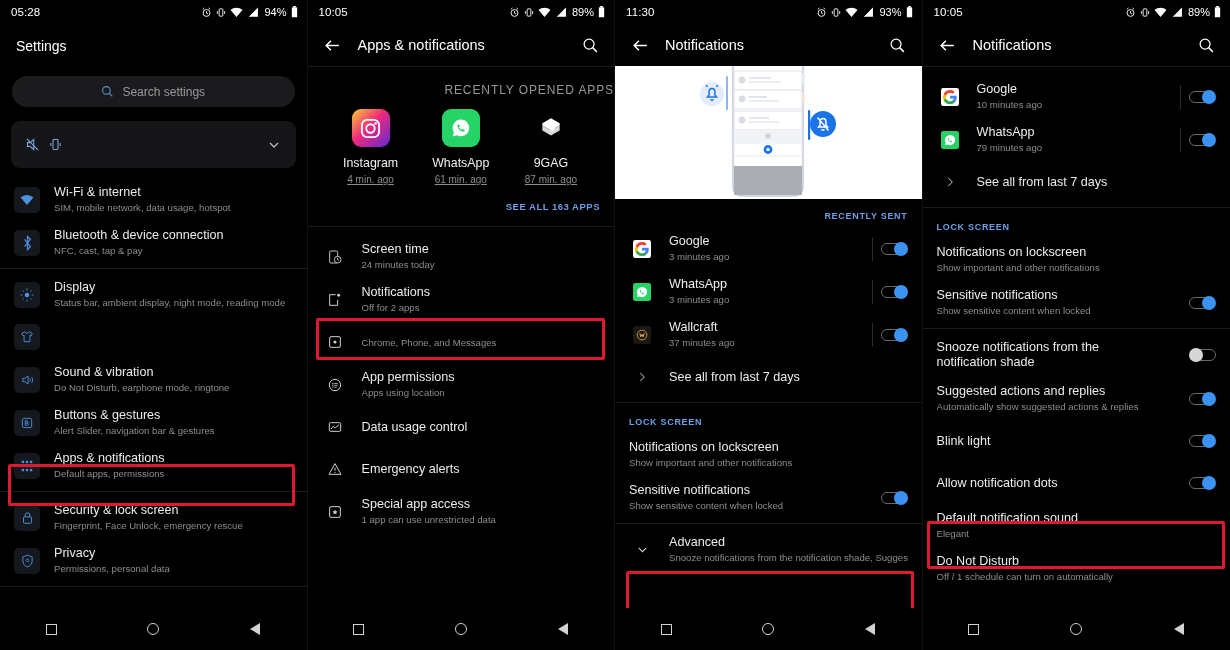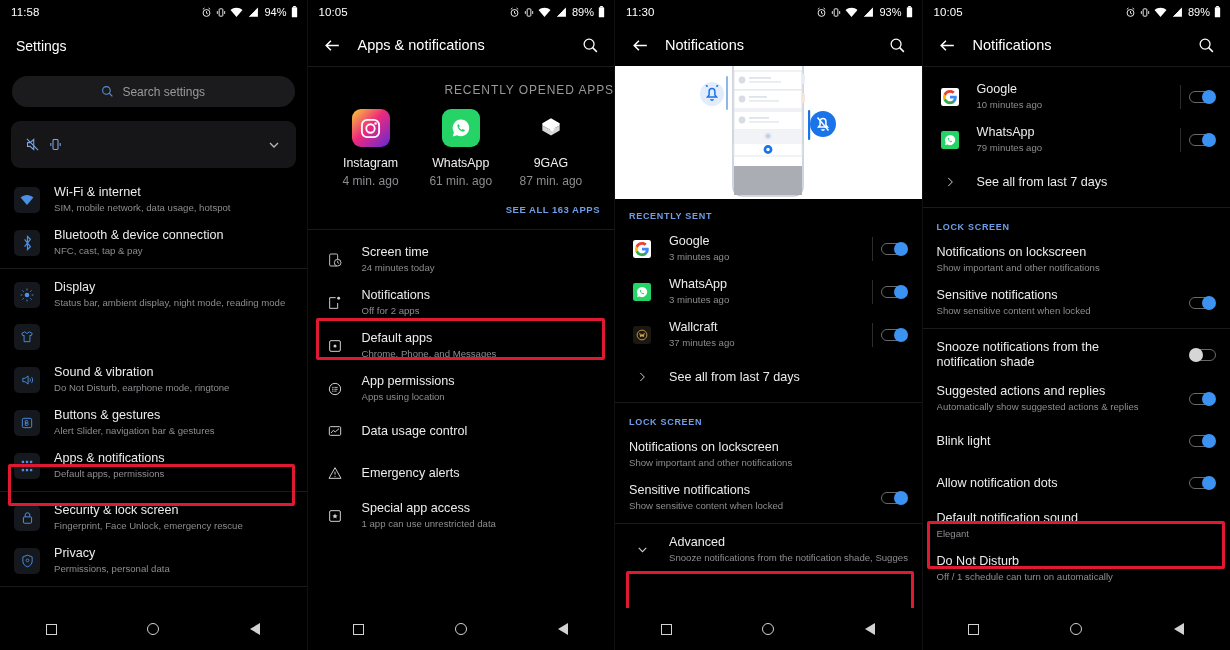--- a/index.html
+++ b/index.html
@@ -116,21 +116,21 @@
 
   
   .reclabel {
     text-align:right; color:#98989c; font-size:12px;
     letter-spacing: .9px; padding: 16px 0 0 0;
   }
   .appgrid { display:flex; padding: 12px 18px 0 18px; }
   .appcell { flex:1; display:flex; flex-direction:column; align-items:center; }
   .appicon { width:38px; height:38px; border-radius:9px; display:flex; align-items:center; justify-content:center; }
   .appname { color:#efefef; font-size:12.4px; margin-top:9px; }
-  .apptime { color:#8d8d91; font-size:12px; margin-top:4px; }
+  .apptime { color:#8d8d91; font-size:10px; margin-top:4px;text-decoration:underline; }
   .seeall { text-align:right; color:#6f9fe8; font-size:9.5px; font-weight:700;
             letter-spacing:.5px; padding: 16px 14px 0 0; }
 
   
   .illus { height: 133px; background:#fff; position:relative; overflow:hidden; }
 
   
   .hl {
     position:absolute;
     border: 3px solid #e01933;
@@ -149,21 +149,21 @@
   .ci { width:12px; height:12px; border:1.4px solid #d2d2d2; border-radius:50%; }
   .tri { width:0;height:0;border-top:6.5px solid transparent;border-bottom:6.5px solid transparent;border-right:10px solid #d2d2d2; }
 </style>
 </head>
 <body>
 
 <div class="screens">
 
   <div class="panel">
     <div class="statusbar">
-      <span class="status-time">11:58</span>
+      <span class="status-time">05:28</span>
       <span class="status-icons">
         <svg width="11" height="11" viewBox="0 0 24 24">
             <circle cx="12" cy="13" r="7.5" fill="none" stroke="#fff" stroke-width="2"></circle>
             <path d="M12 9v4.5l3 1.6" stroke="#fff" stroke-width="2" fill="none"></path>
             <path d="M4 5l3.5-2.8M20 5l-3.5-2.8" stroke="#fff" stroke-width="2"></path>
           </svg>
         <svg width="10" height="11" viewBox="0 0 20 24">
             <rect x="6" y="4" width="8" height="16" rx="1.5" fill="none" stroke="#fff" stroke-width="2"></rect>
             <path d="M2 9v6M18 9v6" stroke="#fff" stroke-width="2"></path>
           </svg>
@@ -454,21 +454,20 @@
         </span>
       </div>
       <div class="row">
         <span class="lead">
             <svg width="16" height="16" viewBox="0 0 24 24">
               <rect x="4" y="4" width="16" height="16" rx="2" fill="none" stroke="#cfcfd2" stroke-width="1.5"></rect>
               <circle cx="12" cy="12" r="2.3" fill="#cfcfd2"></circle>
             </svg>
           </span>
         <span class="body">
-          <span class="t" style="display:block">Default apps</span>
           <span class="s" style="display:block">Chrome, Phone, and Messages</span>
         </span>
       </div>
       <div class="row">
         <span class="lead">
             <svg width="16" height="16" viewBox="0 0 24 24">
               <circle cx="12" cy="12" r="8.5" fill="none" stroke="#cfcfd2" stroke-width="1.5"></circle>
               <g fill="#cfcfd2">
                 <circle cx="8.8" cy="9.6" r="1"></circle>
                 <circle cx="8.8" cy="12.4" r="1"></circle>
@@ -630,21 +629,21 @@
           <path d="M202.5 51.5l11 13"></path>
         </g>
 
         <rect x="193" y="44" width="2.2" height="30" rx="1" fill="#1a73e8"></rect>
 
         <rect x="186" y="8" width="4" height="10" rx="2" fill="#e9edf4"></rect>
         <rect x="186" y="27" width="4" height="10" rx="2" fill="#f3e7dd"></rect>
       </svg>
     </div>
 
-    <div class="section noindent" style="padding-top:12px;">RECENTLY SENT</div>
+    <div class="section noindent" style="padding-top:12px;text-align:right;">RECENTLY SENT</div>
 
     <div class="list" style="padding-top:0">
       <div class="row">
         <span class="lead">
             <svg width="18" height="18" viewBox="0 0 24 24">
               <rect width="24" height="24" rx="3" fill="#fff"></rect>
               <path d="M21 12.2c0-.7-.06-1.3-.18-1.9H12v3.6h5.05c-.22 1.17-.88 2.16-1.88 2.83v2.35h3.04C19.98 17.4 21 15.05 21 12.2z" fill="#4285f4"></path>
               <path d="M12 21.5c2.55 0 4.68-.85 6.24-2.3l-3.05-2.35c-.85.57-1.93.9-3.19.9-2.45 0-4.53-1.65-5.27-3.88H3.57v2.43A9.43 9.43 0 0012 21.5z" fill="#34a853"></path>
               <path d="M6.73 13.87a5.6 5.6 0 010-3.6V7.84H3.57a9.42 9.42 0 000 8.46z" fill="#fbbc05"></path>
               <path d="M12 6.4c1.38 0 2.62.47 3.6 1.4l2.7-2.7C16.67 3.6 14.54 2.7 12 2.7a9.43 9.43 0 00-8.43 5.14l3.16 2.43C7.47 8.05 9.55 6.4 12 6.4z" fill="#ea4335"></path>

